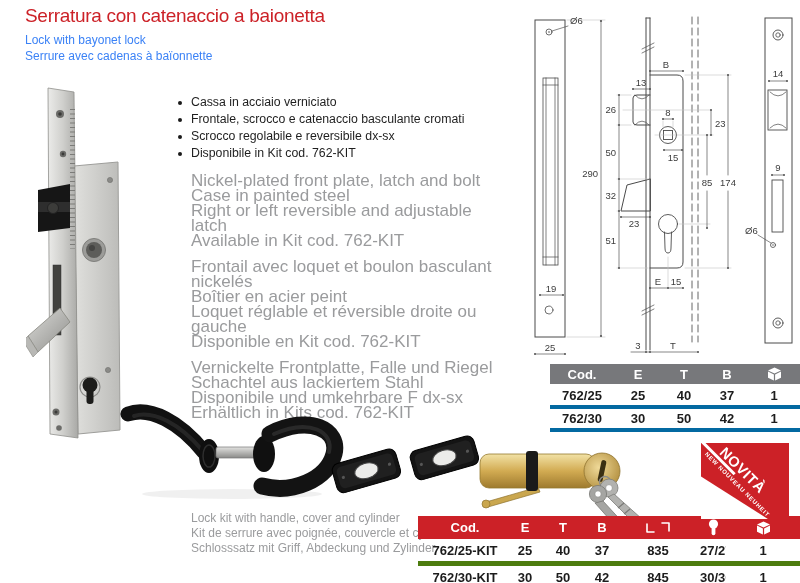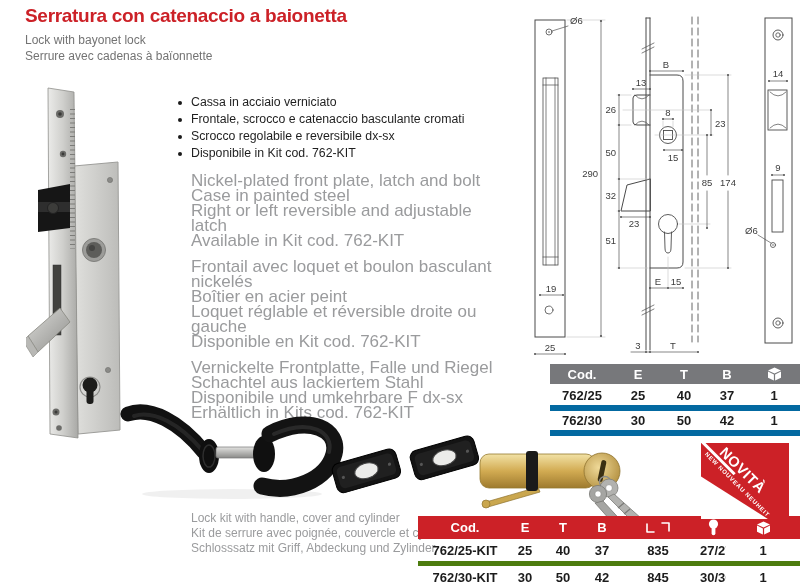--- a/index.html
+++ b/index.html
@@ -1,42 +1,42 @@
 <!DOCTYPE html>
 <html><head>
 <meta charset="utf-8">
 <style>
   html,body{margin:0;padding:0;background:#fff;}
   #page{position:relative;width:800px;height:583px;background:#fff;overflow:hidden;
         font-family:"Liberation Sans",sans-serif;-webkit-font-smoothing:antialiased;}
   .abs{position:absolute;}
 
   
-  #title{left:25px;top:5px;font-size:19px;font-weight:bold;color:#cc2127;letter-spacing:-0.3px;}
-  #subtitles{left:25px;top:32px;font-size:12px;line-height:16px;color:#737373;}
+  #title{left:25px;top:5px;font-size:19px;font-weight:normal;color:#cc2127;letter-spacing:-0.3px;}
+  #subtitles{left:25px;top:32px;font-size:12px;line-height:16px;color:#3b82f6;}
 
   
   #features{left:177px;top:94px;width:332px;font-size:12.3px;color:#1f1f1f;}
   .bul{position:relative;line-height:17px;padding-left:14px;}
   .dot{position:absolute;left:1px;top:7px;width:4px;height:4px;border-radius:50%;background:#1a1a1a;}
   .grayblock{margin-top:11px;margin-left:14px;line-height:15px;font-size:17px;color:#9a9b9d;}
 
   
   #kitblock{left:177px;top:511px;width:300px;font-size:12px;color:#1f1f1f;}
   #kitblock .grayline{line-height:15px;color:#9a9b9d;margin-left:14px;}
 
   
   .tbl{position:absolute;}
   .trow{display:flex;align-items:center;}
   .thead{color:#fff;font-weight:bold;font-size:13px;}
   .cell{text-align:center;overflow:hidden;white-space:nowrap;}
   .tval{font-weight:bold;font-size:13px;color:#1c1c1c;}
   #table1{left:550px;top:364px;width:250px;}
   #table1 .thead{background:#77787b;height:20px;}
-  #table1 .trow.data{height:19px;border-bottom:6px solid #0369a1;}
+  #table1 .trow.data{height:19px;border-bottom:4px solid #0369a1;}
   #table1 .c0{width:64px;} #table1 .c1{width:48px;} #table1 .c2{width:44px;}
   #table1 .c3{width:42px;} #table1 .c4{width:52px;}
   #table2{left:418px;top:516px;width:382px;}
   #table2 .thead{background:#cc2127;height:23px;}
   #table2 .trow.data{height:22px;border-bottom:5px solid #4d7c0f;}
   #table2 .c0{width:94px;} #table2 .c1{width:26px;} #table2 .c2{width:50px;}
   #table2 .c3{width:28px;} #table2 .c4{width:84px;} #table2 .c5{width:26px;}
   #table2 .c6{width:74px;}
   .icn{display:block;margin:0 auto;}
 

